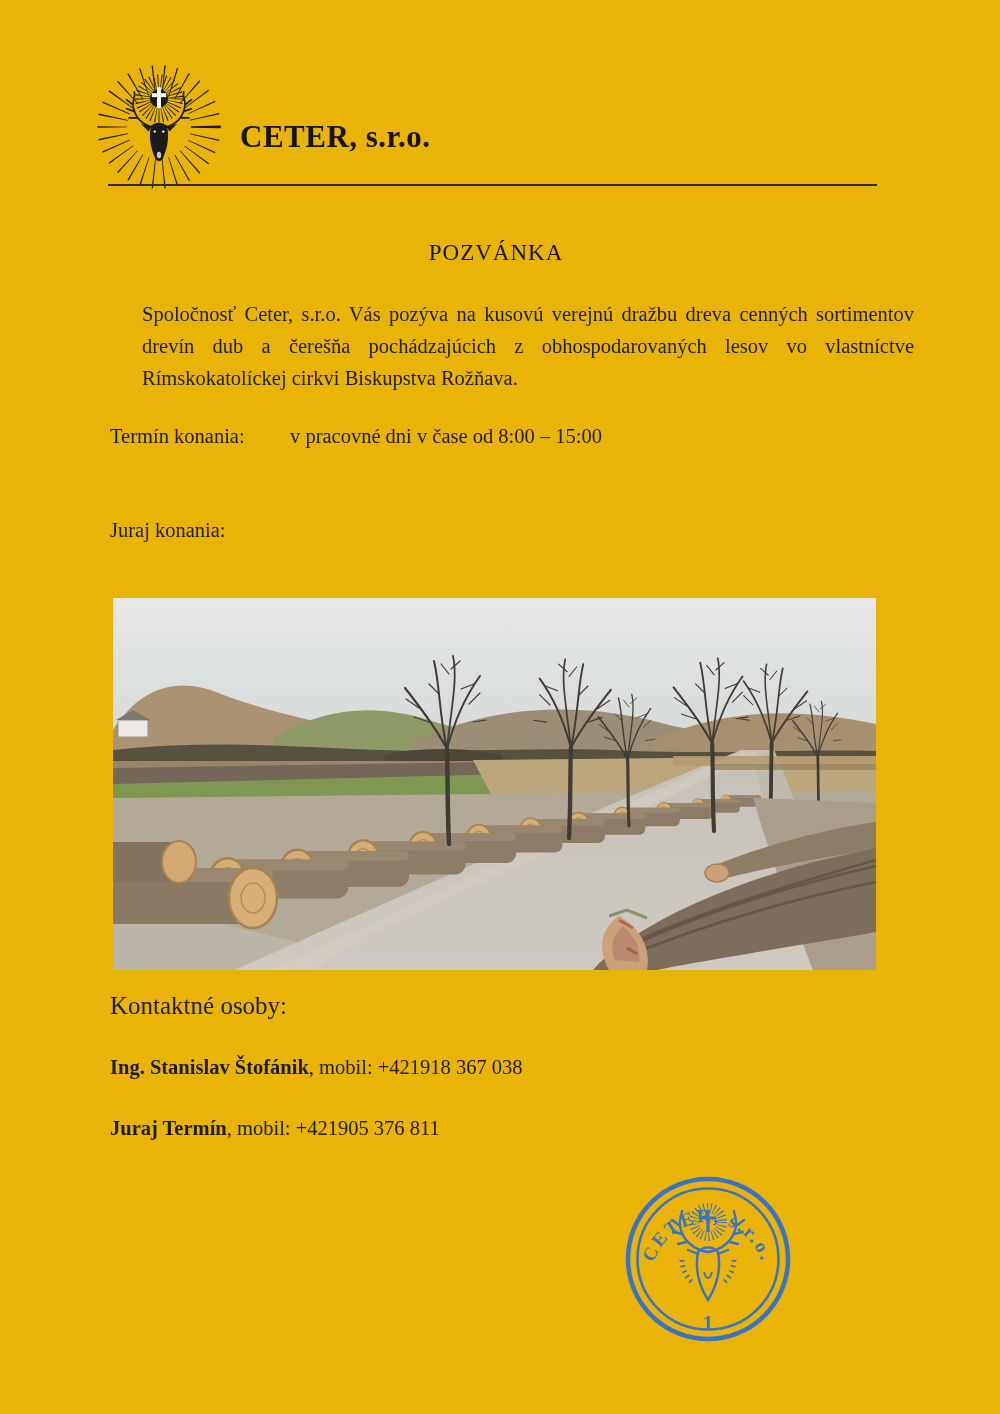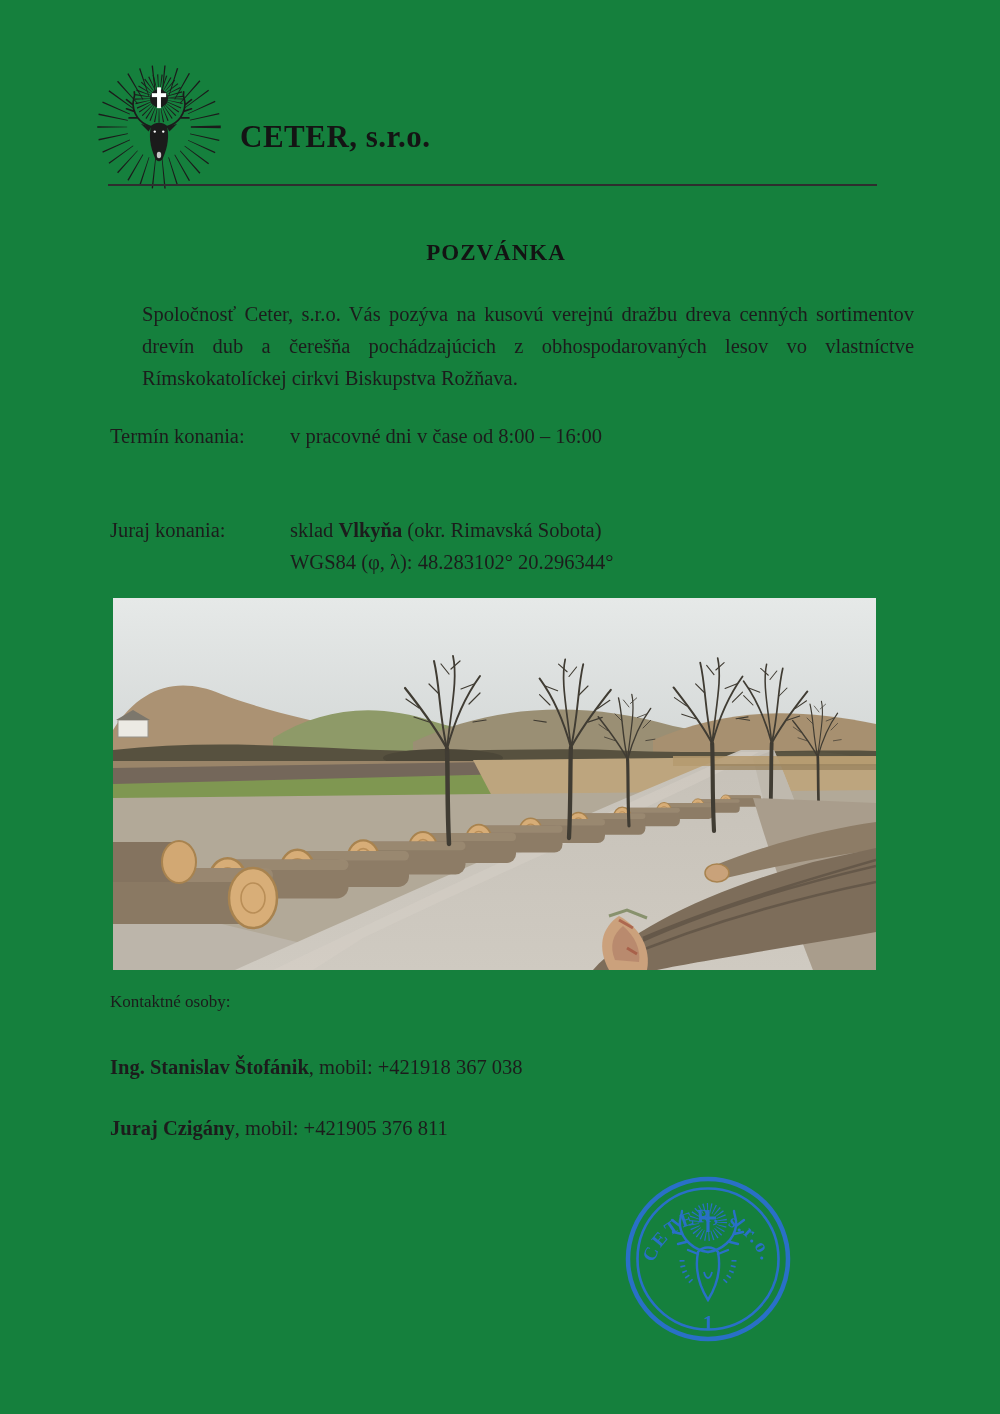--- a/index.html
+++ b/index.html
@@ -1,45 +1,45 @@
 <!DOCTYPE html>
 <html style="--stamp-blue: #2b6fd3;"><head>
 <meta charset="utf-8">
 <style>
   * { margin:0; padding:0; box-sizing:border-box; }
   html,body { background:#ffffff; }
   .page {
-    position:relative; width:1000px; height:1414px; background:#15803d;
+    position:relative; width:1000px; height:1414px; background:#eab308;
     font-family:"Liberation Serif","DejaVu Serif",serif; color:#1c1c1c; overflow:hidden;
   }
   .logo { position:absolute; left:94px; top:62px; width:130px; height:130px; }
   .company {
     position:absolute; left:240px; top:119px; font-size:31px; font-weight:bold;
     letter-spacing:0.5px; color:#141414;
   }
   .rule { position:absolute; left:108px; top:170px; width:769px; height:16px;
           border-bottom:2px solid #2e2e2e; }
   .title {
     position:absolute; left:110px; top:240px; width:772px; text-align:center;
-    font-size:23px; font-weight:bold; letter-spacing:1px; color:#131313;
+    font-size:23px; font-weight:normal; letter-spacing:1px; color:#131313;
   }
   .intro {
     position:absolute; left:110px; top:298px; width:772px;
     font-size:20.5px; line-height:32px; text-align:justify;margin-left:32px;
   }
   .info-row { position:absolute; left:110px; width:772px; display:flex; font-size:20.5px; line-height:32px; }
   .info-row.term { top:420px;align-items:flex-end; }
   .info-row.place { top:514px; }
   .info-label { width:180px; flex:0 0 180px; }
   .info-value .bold, .info-value b { font-weight:bold; }
   .photo {
     position:absolute; left:113px; top:598px; width:763px; height:372px; overflow:hidden;
   }
   .photo svg { display:block; width:100%; height:100%; }
-  .contacts-heading { position:absolute; left:110px; top:992px; font-size:17px; }
+  .contacts-heading { position:absolute; left:110px; top:992px; font-size:25px; }
   .contact { position:absolute; left:110px; font-size:20.5px; }
   .contact.c1 { top:1056px; }
   .contact.c2 { top:1117px; }
   .stamp { position:absolute; left:622px; top:1172px; width:172px; height:176px; opacity:0.92; }
   .stamp svg { width:100%; height:100%; }
   .stamp-stroke { stroke:var(--stamp-blue,#2b6fd3); fill:none; }
   .stamp-fill { fill:var(--stamp-blue,#2b6fd3); }
   .stamp text { font-family:"Liberation Serif","DejaVu Serif",serif; }
 </style>
 </head>
@@ -72,30 +72,26 @@
   <div class="company">CETER, s.r.o.</div>
   <div class="rule"></div>
 
   <h1 class="title">POZVÁNKA</h1>
 
   <p class="intro">Spoločnosť Ceter, s.r.o. Vás pozýva na kusovú verejnú dražbu dreva cenných sortimentov drevín dub a čerešňa pochádzajúcich z obhospodarovaných lesov vo vlastníctve Rímskokatolíckej cirkvi Biskupstva Rožňava.</p>
 
   <div class="info-row term">
     <div class="info-label">Termín konania:</div>
     <div class="info-value">
-      <div>v pracovné dni v čase od 8:00 – 16:00</div>
+      <div>v pracovné dni v čase od 8:00 – 15:00</div>
     </div>
   </div>
 
   <div class="info-row place">
     <div class="info-label">Juraj konania:</div>
-    <div class="info-value">
-      <div><span>sklad </span><b>Vlkyňa</b><span> (okr. Rimavská Sobota)</span></div>
-      <div>WGS84 (φ, λ): 48.283102° 20.296344°</div>
-    </div>
   </div>
 
   <figure class="photo">
     <svg viewBox="0 0 763 372" preserveAspectRatio="none" aria-hidden="true">
       <defs>
         <linearGradient id="sky" x1="0" y1="0" x2="0" y2="1">
           <stop offset="0" stop-color="#e6e9e8"></stop>
             <stop offset="1" stop-color="#d2d6d5"></stop>
         </linearGradient>
         <linearGradient id="roadg" x1="0" y1="0" x2="0" y2="1">
@@ -187,21 +183,21 @@
       <path d="M502,362 C496,348 500,336 510,328 C522,338 528,352 526,364 Z" fill="#b98a6e"></path>
       <path d="M506,322 l14,8 M514,350 l10,6" stroke="#a1503c" stroke-width="3" opacity="0.7"></path>
       <path d="M496,318 l18,-6 20,8" stroke="#6b7a4a" stroke-width="3" fill="none" opacity="0.7"></path>
     </svg>
   </figure>
 
   <p class="contacts-heading">Kontaktné osoby:</p>
 
   <p class="contact c1"><b>Ing. Stanislav Štofánik</b><span>, mobil: +421918 367 038</span></p>
 
-  <p class="contact c2"><b>Juraj Czigány</b><span>, mobil: +421905 376 811</span></p>
+  <p class="contact c2"><b>Juraj Termín</b><span>, mobil: +421905 376 811</span></p>
 
   <div class="stamp">
     <svg viewBox="0 0 172 176" aria-hidden="true">
       <circle class="stamp-stroke" cx="86" cy="87" r="80" stroke-width="4.5"></circle>
       <circle class="stamp-stroke" cx="86" cy="87" r="70.5" stroke-width="2.6"></circle>
       <path id="stampArc" d="M 30,106 A 56,56 0 1 1 142,106" fill="none"></path>
       <text font-size="19" font-weight="bold" letter-spacing="2.5" class="stamp-fill">
         <textPath href="#stampArc" startOffset="50%" text-anchor="middle">CETER, s.r.o.</textPath>
       </text>
       <g>

